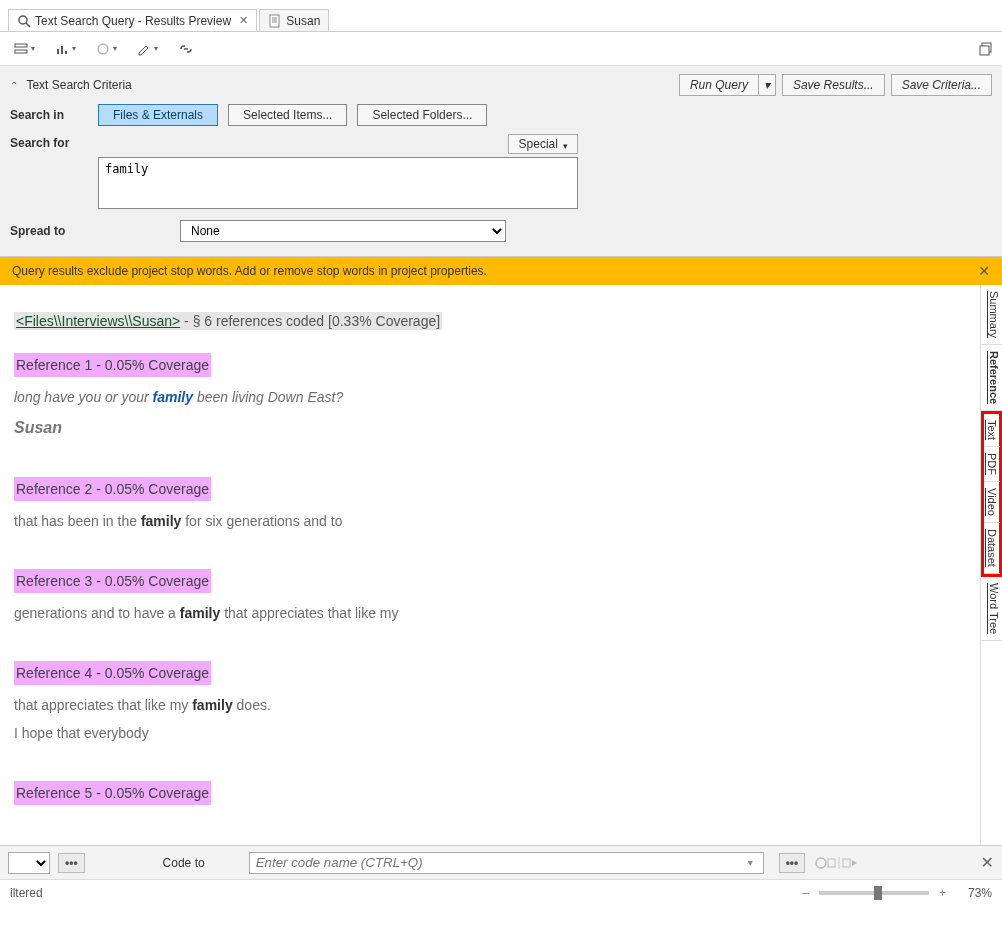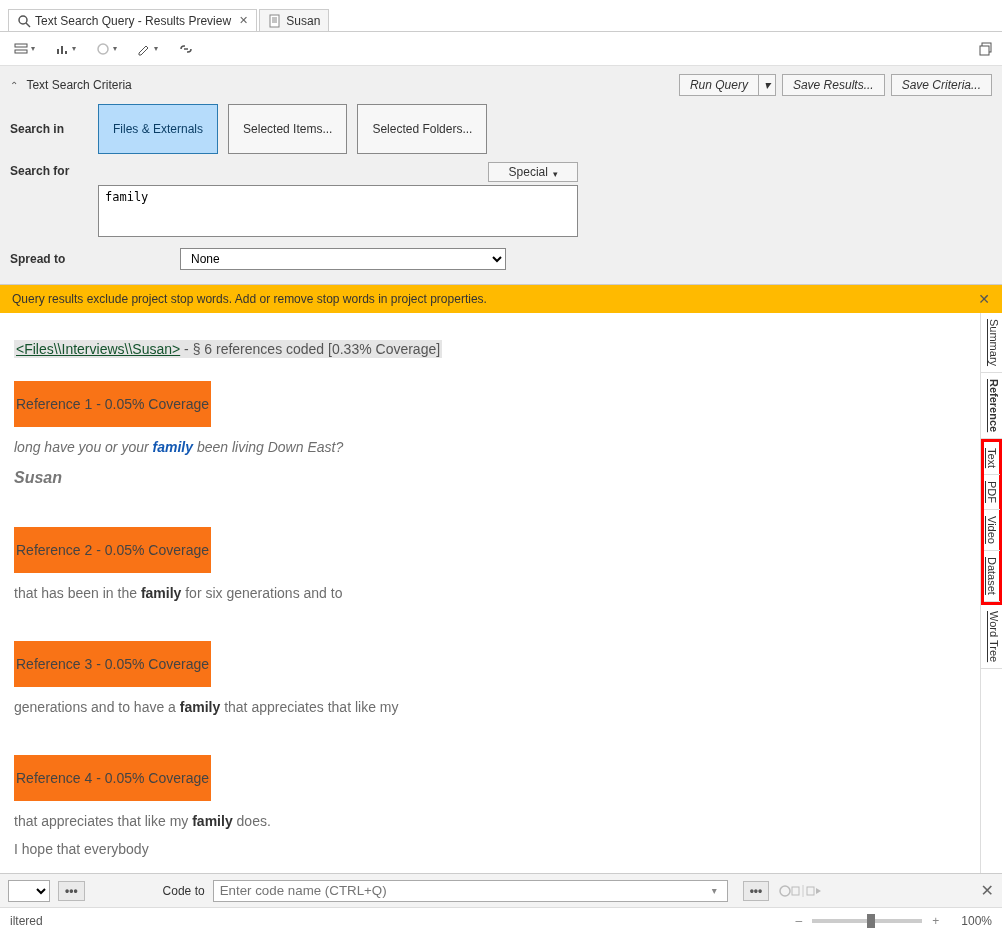--- a/index.html
+++ b/index.html
@@ -25,58 +25,58 @@
   .criteria-left { display:flex; align-items:center; gap:8px; }
   .chev-up { font-size: 10px; color:#555; cursor:pointer; }
   .btn { border:1px solid #aaa; background:#f7f7f7; padding:3px 10px; font-size:12px; cursor:pointer;font-style:italic; }
   .btn-split { display:flex; }
   .btn-split .caret-part { border-left:none; padding:3px 5px; }
   .criteria-body { display:flex; gap:20px; margin-top:6px; font-size:12px; }
   .col-left { flex:0 0 510px; }
   .col-right { flex:1; }
   .row { display:flex; align-items:center; margin-bottom:8px; gap:10px; }
   .label { color:#333;font-weight:bold; }
-  .scope-btn { border:1px solid #888; padding:17px 14px; font-size:12px; cursor:pointer; background:#f7f7f7; }
+  .scope-btn { border:1px solid #888; padding:3px 14px; font-size:12px; cursor:pointer; background:#f7f7f7; }
   .scope-btn.selected { background:#b6dcfb; border-color:#2a7ab0; color:#0b3e66; }
-  .special-select { width:90px; border:1px solid #aaa; background:#f7f7f7; padding:2px 6px; font-size:12px; text-align:center; cursor:pointer; display:flex; justify-content:center; align-items:flex-end; gap:5px; }
+  .special-select { width:70px; border:1px solid #aaa; background:#f7f7f7; padding:2px 6px; font-size:12px; text-align:center; cursor:pointer; display:flex; justify-content:center; align-items:flex-end; gap:5px; }
   .searchfor-box { width:480px; height:52px; border:1px solid #888; background:#fff; padding:4px 6px; font-size:12px; resize:none; }
   .spread-select { width:326px; border:1px solid #888; background:#fff; padding:2px 6px; font-size:12px; appearance: menulist; }
   .find-list { list-style:none; }
   .find-list li { padding:3px 0 3px 20px; position:relative; color:#333; cursor:pointer; }
   .find-list li::before { content:"–"; position:absolute; left:4px; color:#777; }
   .find-list li.selected::before { content:""; left:0; width:14px; height:10px; background:#1279d4; clip-path: polygon(0 0,70% 0,100% 50%,70% 100%,0 100%); top:6px; }
   
   
   .warn-bar { background:#ffba00; color:#333; display:flex; align-items:center; justify-content:space-between; padding:6px 12px; font-size:12px; }
   .warn-close { cursor:pointer; color:#555; font-size:14px; }
   
   
   .results-wrap { display:flex; height:560px; }
   .results { flex:1; overflow-y:scroll; padding:14px 14px 14px 14px; font-size:14px; color:#555; }
   .source-link { color:#14532d; text-decoration:underline; }
   .bg-hl { background:#e5e5e5; padding:1px 2px; }
-  .ref-head { background:#f97316; display:inline-block; padding:15px 2px; color:#444; font-size:14px; margin-top:22px; }
+  .ref-head { background:#f0abfc; display:inline-block; padding:4px 2px; color:#444; font-size:14px; margin-top:22px; }
   .ref-head.first { margin-top:24px; }
   .ref-text { margin-top:12px; color:#6e6e6e; font-style:italic; }
   .ref-text.plain { font-style:normal; }
   .kw { color:#1258b3; font-weight:600; font-style:italic; }
   .kw-plain { color:#333; font-weight:600; font-style:normal; }
   .speaker { margin-top:14px; font-style:italic; font-weight:600; color:#777; font-size:16px; }
   
   
   .side-tabs { width:22px; border-left:1px solid #ddd; display:flex; flex-direction:column; }
   .vtab { writing-mode: vertical-rl; text-orientation: mixed; padding:6px 2px; font-size:11px; border-bottom:1px solid #ddd; cursor:pointer; text-align:center; color:#333; text-decoration:underline; }
   .vtab.bold { font-weight:bold; }
   .red-box { border:3px solid #ff0000; }
   
   
   .code-bar { display:flex; align-items:center; height:34px; border-top:1px solid #ccc; background:#f3f3f3; padding:0 8px; gap:8px; }
   .code-select { width:42px; height:22px; border:1px solid #aaa; background:#fff; }
   .ellipsis-btn { border:1px solid #bbb; background:#eaeaea; padding:2px 6px; cursor:pointer; font-weight:bold; color:#555; }
-  .code-input { flex:0 0 515px; height:22px; border:1px solid #aaa; padding:2px 6px; color:#888; background:#fff; }
+  .code-input { flex:0 0 515px; height:22px; border:1px solid #aaa; padding:2px 6px; font-style:italic; color:#888; background:#fff;margin-left:36px; }
   .code-icons { display:flex; align-items:center; gap:4px; color:#aaa; }
   .code-x { margin-left:auto; font-size:16px; color:#666; cursor:pointer; }
   
   
   .status-bar { display:flex; align-items:center; height:26px; border-top:1px solid #ddd; padding:0 10px; font-size:12px; color:#555; gap:10px; }
   .status-spacer { flex:1; }
   .zoom-slider { width:110px; height:4px; background:#ccc; position:relative; }
   .zoom-thumb { position:absolute; top:-5px; left:50%; width:8px; height:14px; background:#777; }
 
   svg { display:block; }
@@ -264,14 +264,14 @@
 </div>
 
 <div class="status-bar">
   <span>iltered</span>
   <div class="status-spacer"></div>
   <span style="color:#888;">–</span>
   <div class="zoom-slider">
       <div class="zoom-thumb"></div>
     </div>
   <span style="color:#888;">+</span>
-  <span style="margin-left:12px;">100%</span>
+  <span style="margin-left:12px;">73%</span>
 </div>
 
 </body></html>

